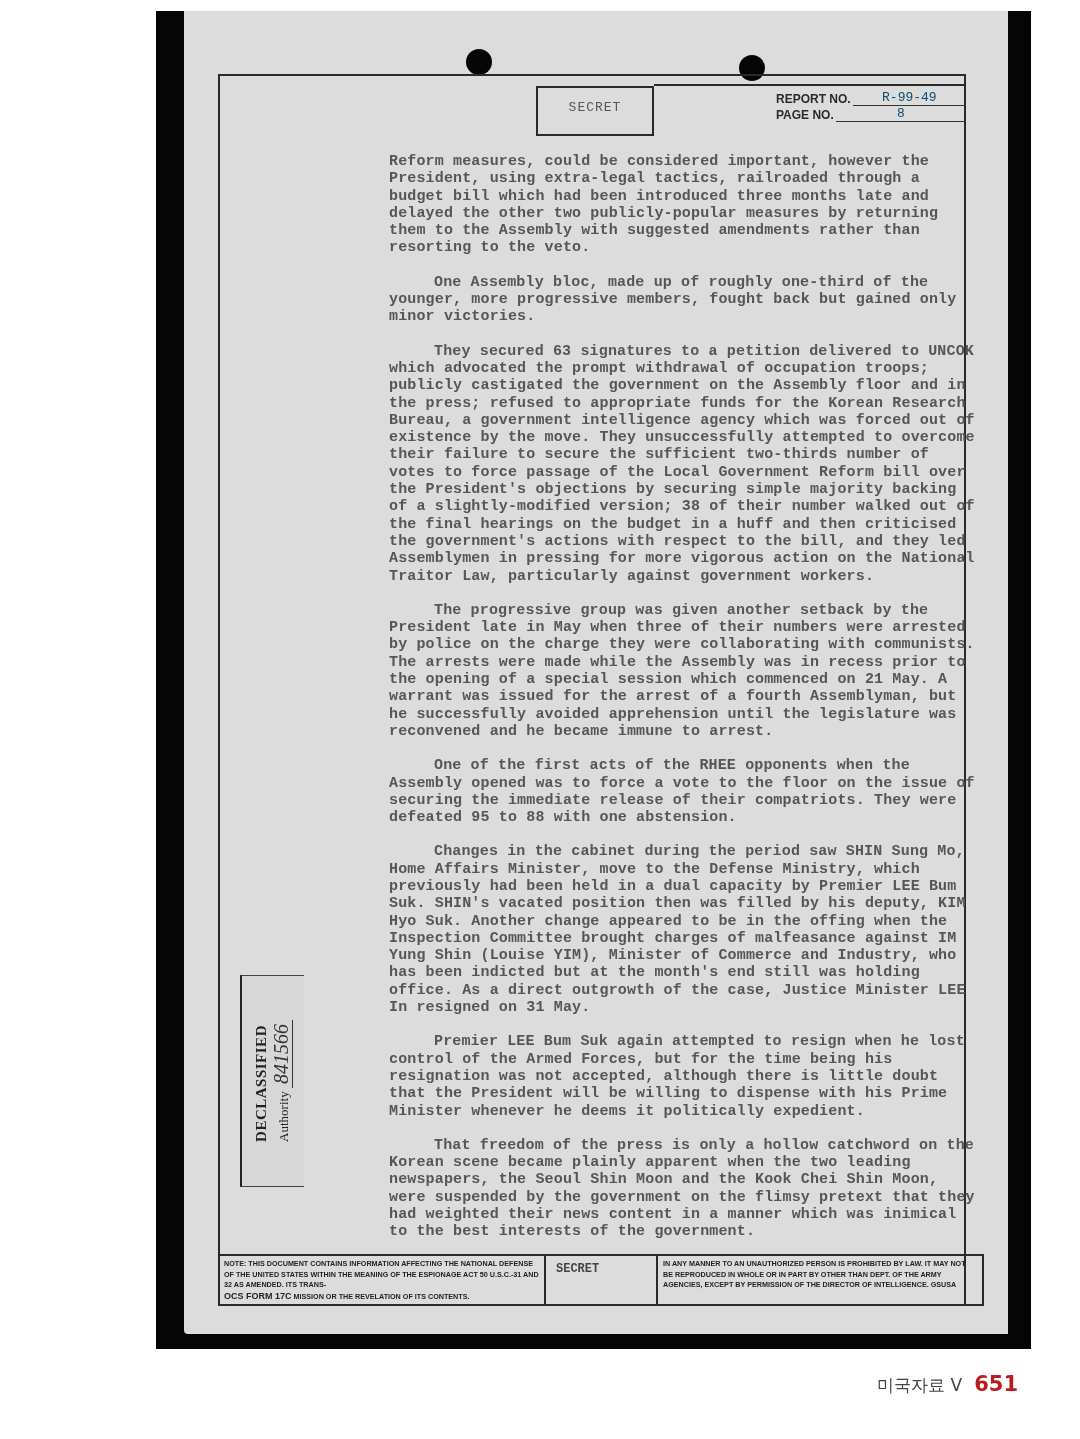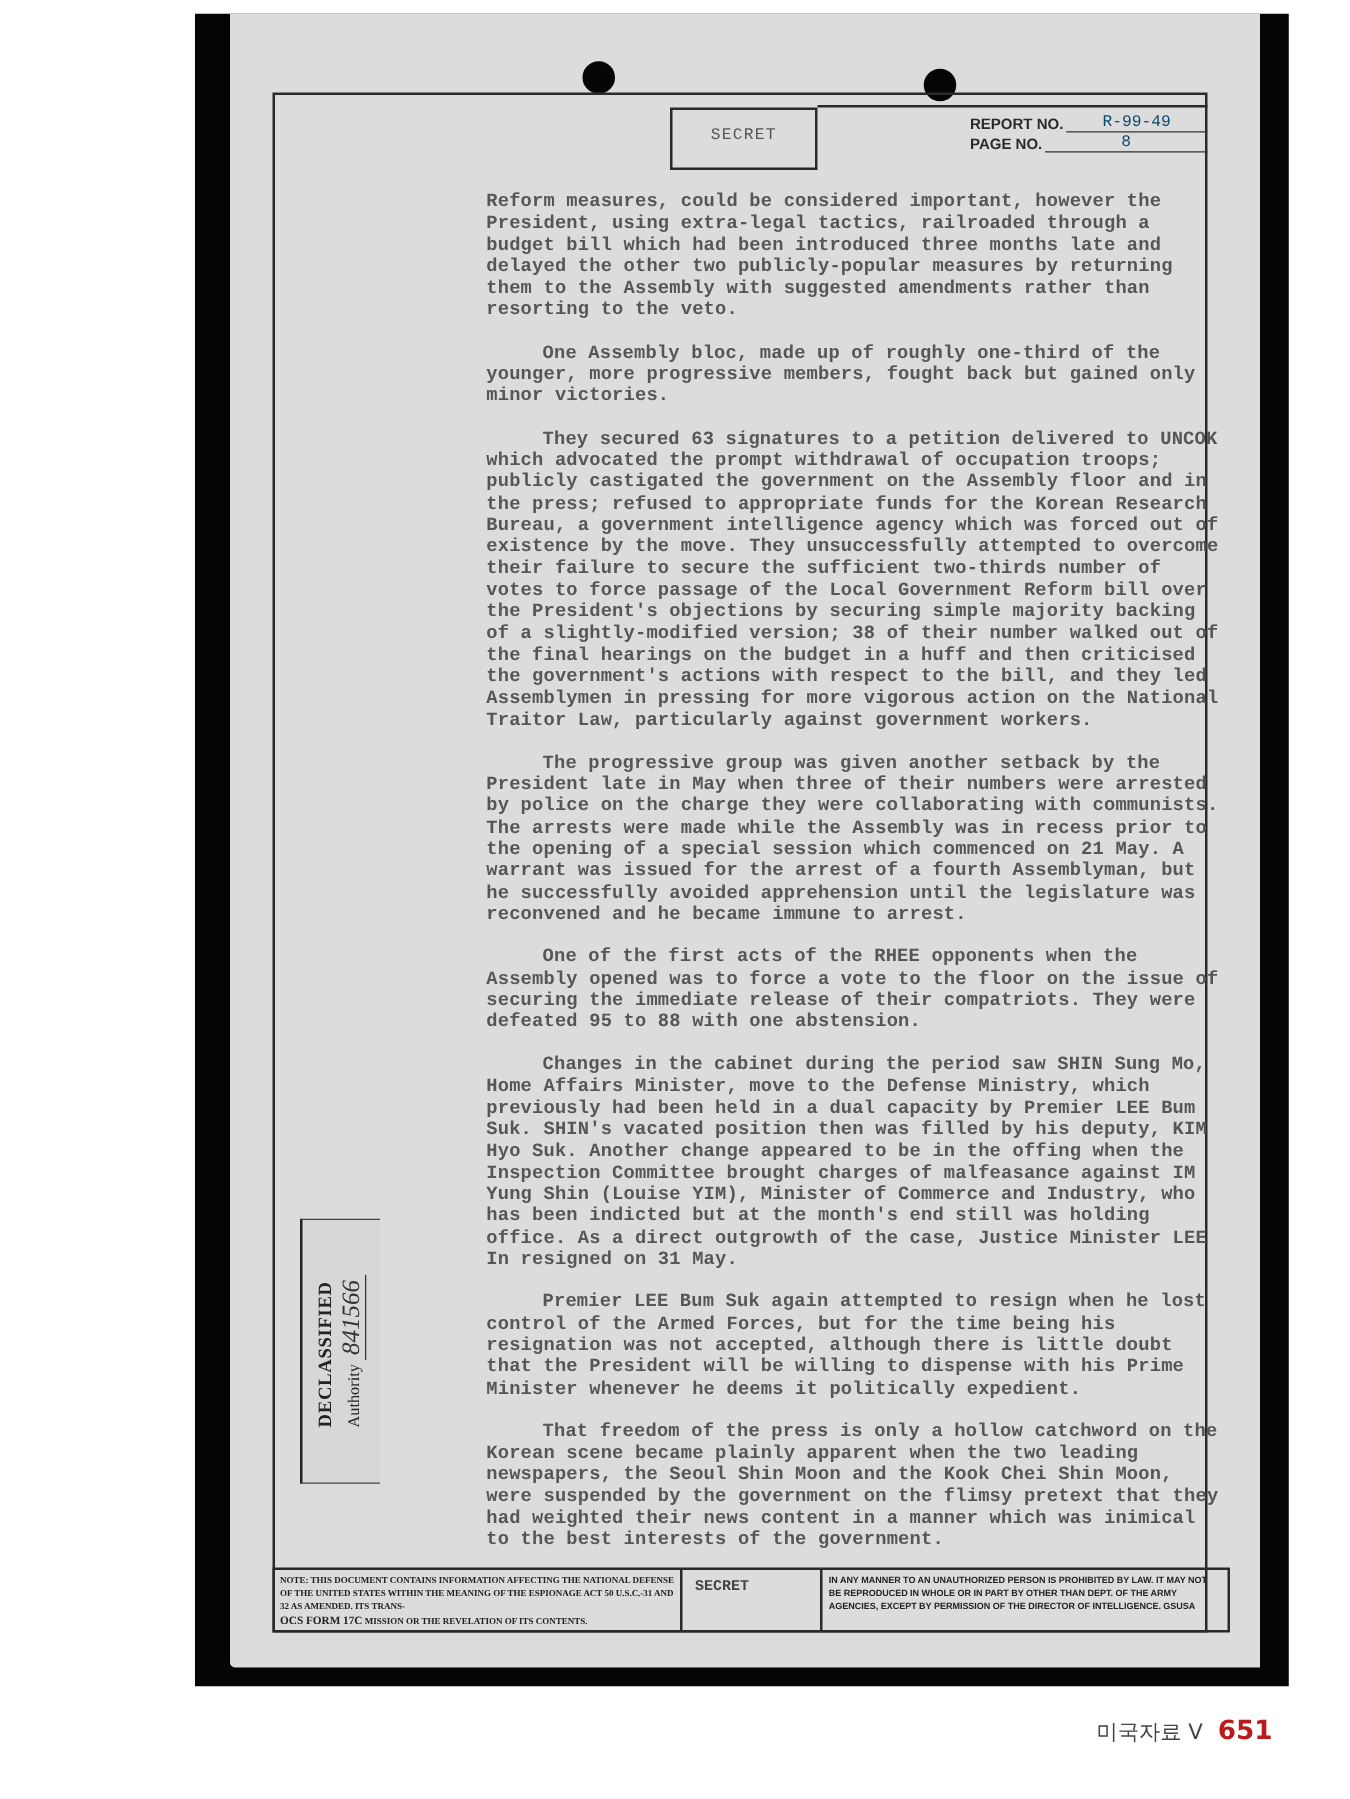--- a/index.html
+++ b/index.html
@@ -65,21 +65,21 @@
     .declass-auth-value {
       font-family: "Liberation Serif", serif; font-style: italic; font-size: 20px; color: #333;
       border-bottom: 1px solid #333; padding: 0 4px;
     }
     .footer {
       position: absolute; left: 218px; top: 1254px; width: 766px; height: 52px;
       display: flex; border: 2px solid #2a2a2a; box-sizing: border-box;
     }
     .footer-note {
       width: 326px; border-right: 2px solid #2a2a2a; padding: 3px 4px;
-      font-family: Liberation Serif, serif; font-weight: bold; font-size: 7.2px; line-height: 10.6px;
+      font-family: Liberation Sans, sans-serif; font-weight: bold; font-size: 7.2px; line-height: 10.6px;
       color: #222; text-transform: uppercase; box-sizing: border-box;
     }
     .footer-note .form-id { font-size: 9px; }
     .footer-class {
       width: 112px; border-right: 2px solid #2a2a2a; padding: 6px 10px;
       font-family: "Liberation Mono", monospace; font-weight: bold; font-size: 12px; color: #444; box-sizing: border-box;
     }
     .footer-warning {
       flex: 1; padding: 3px 5px;
       font-family: "Liberation Sans", sans-serif; font-weight: bold; font-size: 7.2px; line-height: 10.6px;

